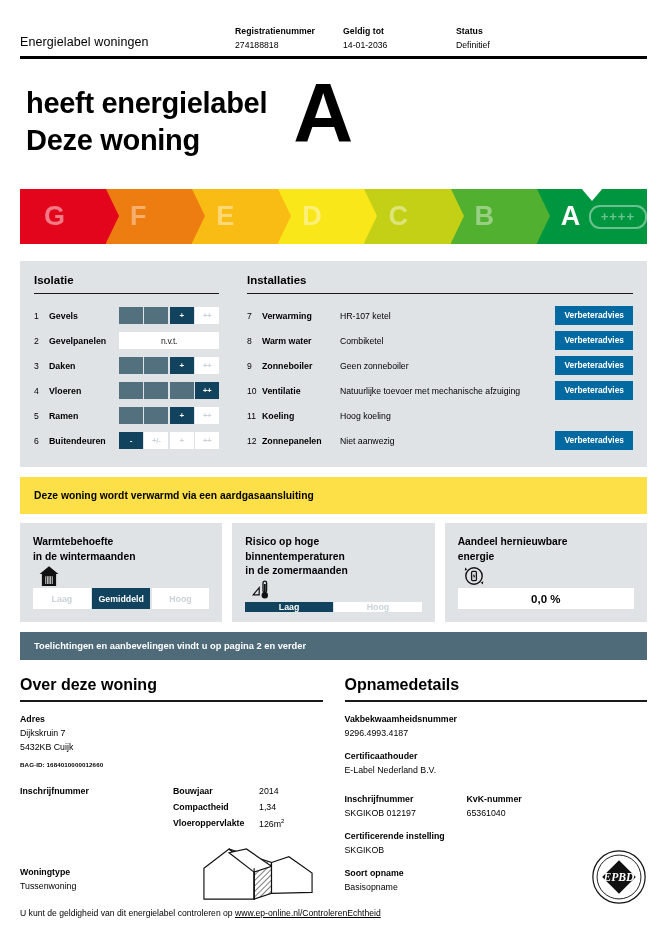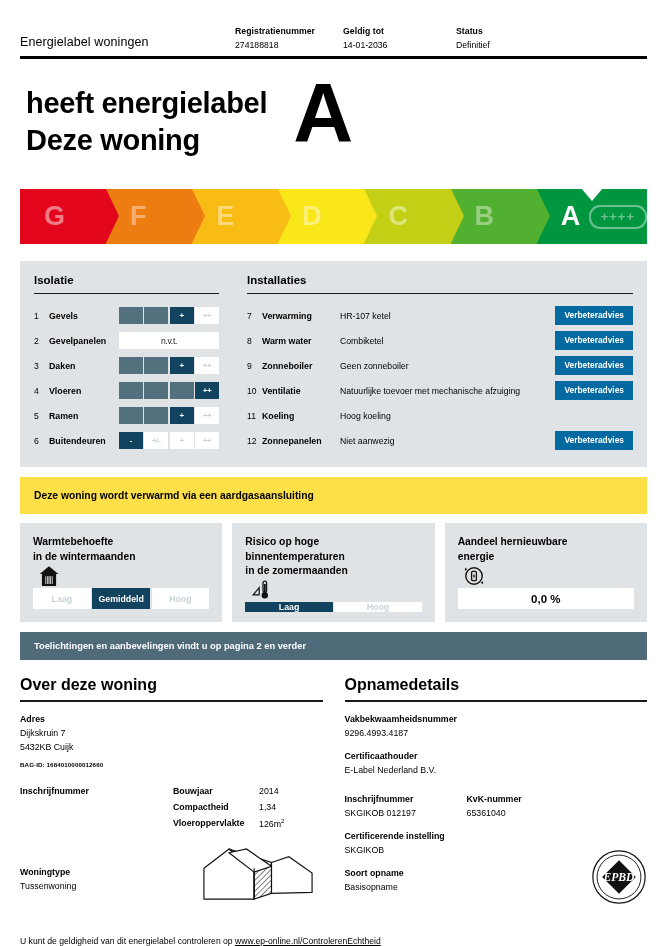--- a/index.html
+++ b/index.html
@@ -111,21 +111,21 @@
   .spec-k { font-weight: bold; width: 86px; }
   .spec-v { }
   .sup { font-size: 6px; vertical-align: super; }
 
   .two-col { display: flex; }
   .two-col .c1 { flex: 0 0 105px; }
 
   .house-dia { position: absolute; right: 6px; bottom: 2px; width: 118px; height: 56px; }
   .epbd { position: absolute; right: 0px; bottom: 0px; width: 56px; height: 56px; }
 
-  .footer { position: absolute; left: 20px; bottom: 0; font-size: 8.6px; }
+  .footer { position: absolute; left: 20px; bottom: 28px; font-size: 8.6px; }
   .footer a { color: #000; text-decoration: underline; }
 </style>
 </head>
 <body>
 
 <div class="page">
 
   <div class="header">
     <div class="header-title">Energielabel woningen</div>
     <div class="header-fields">

